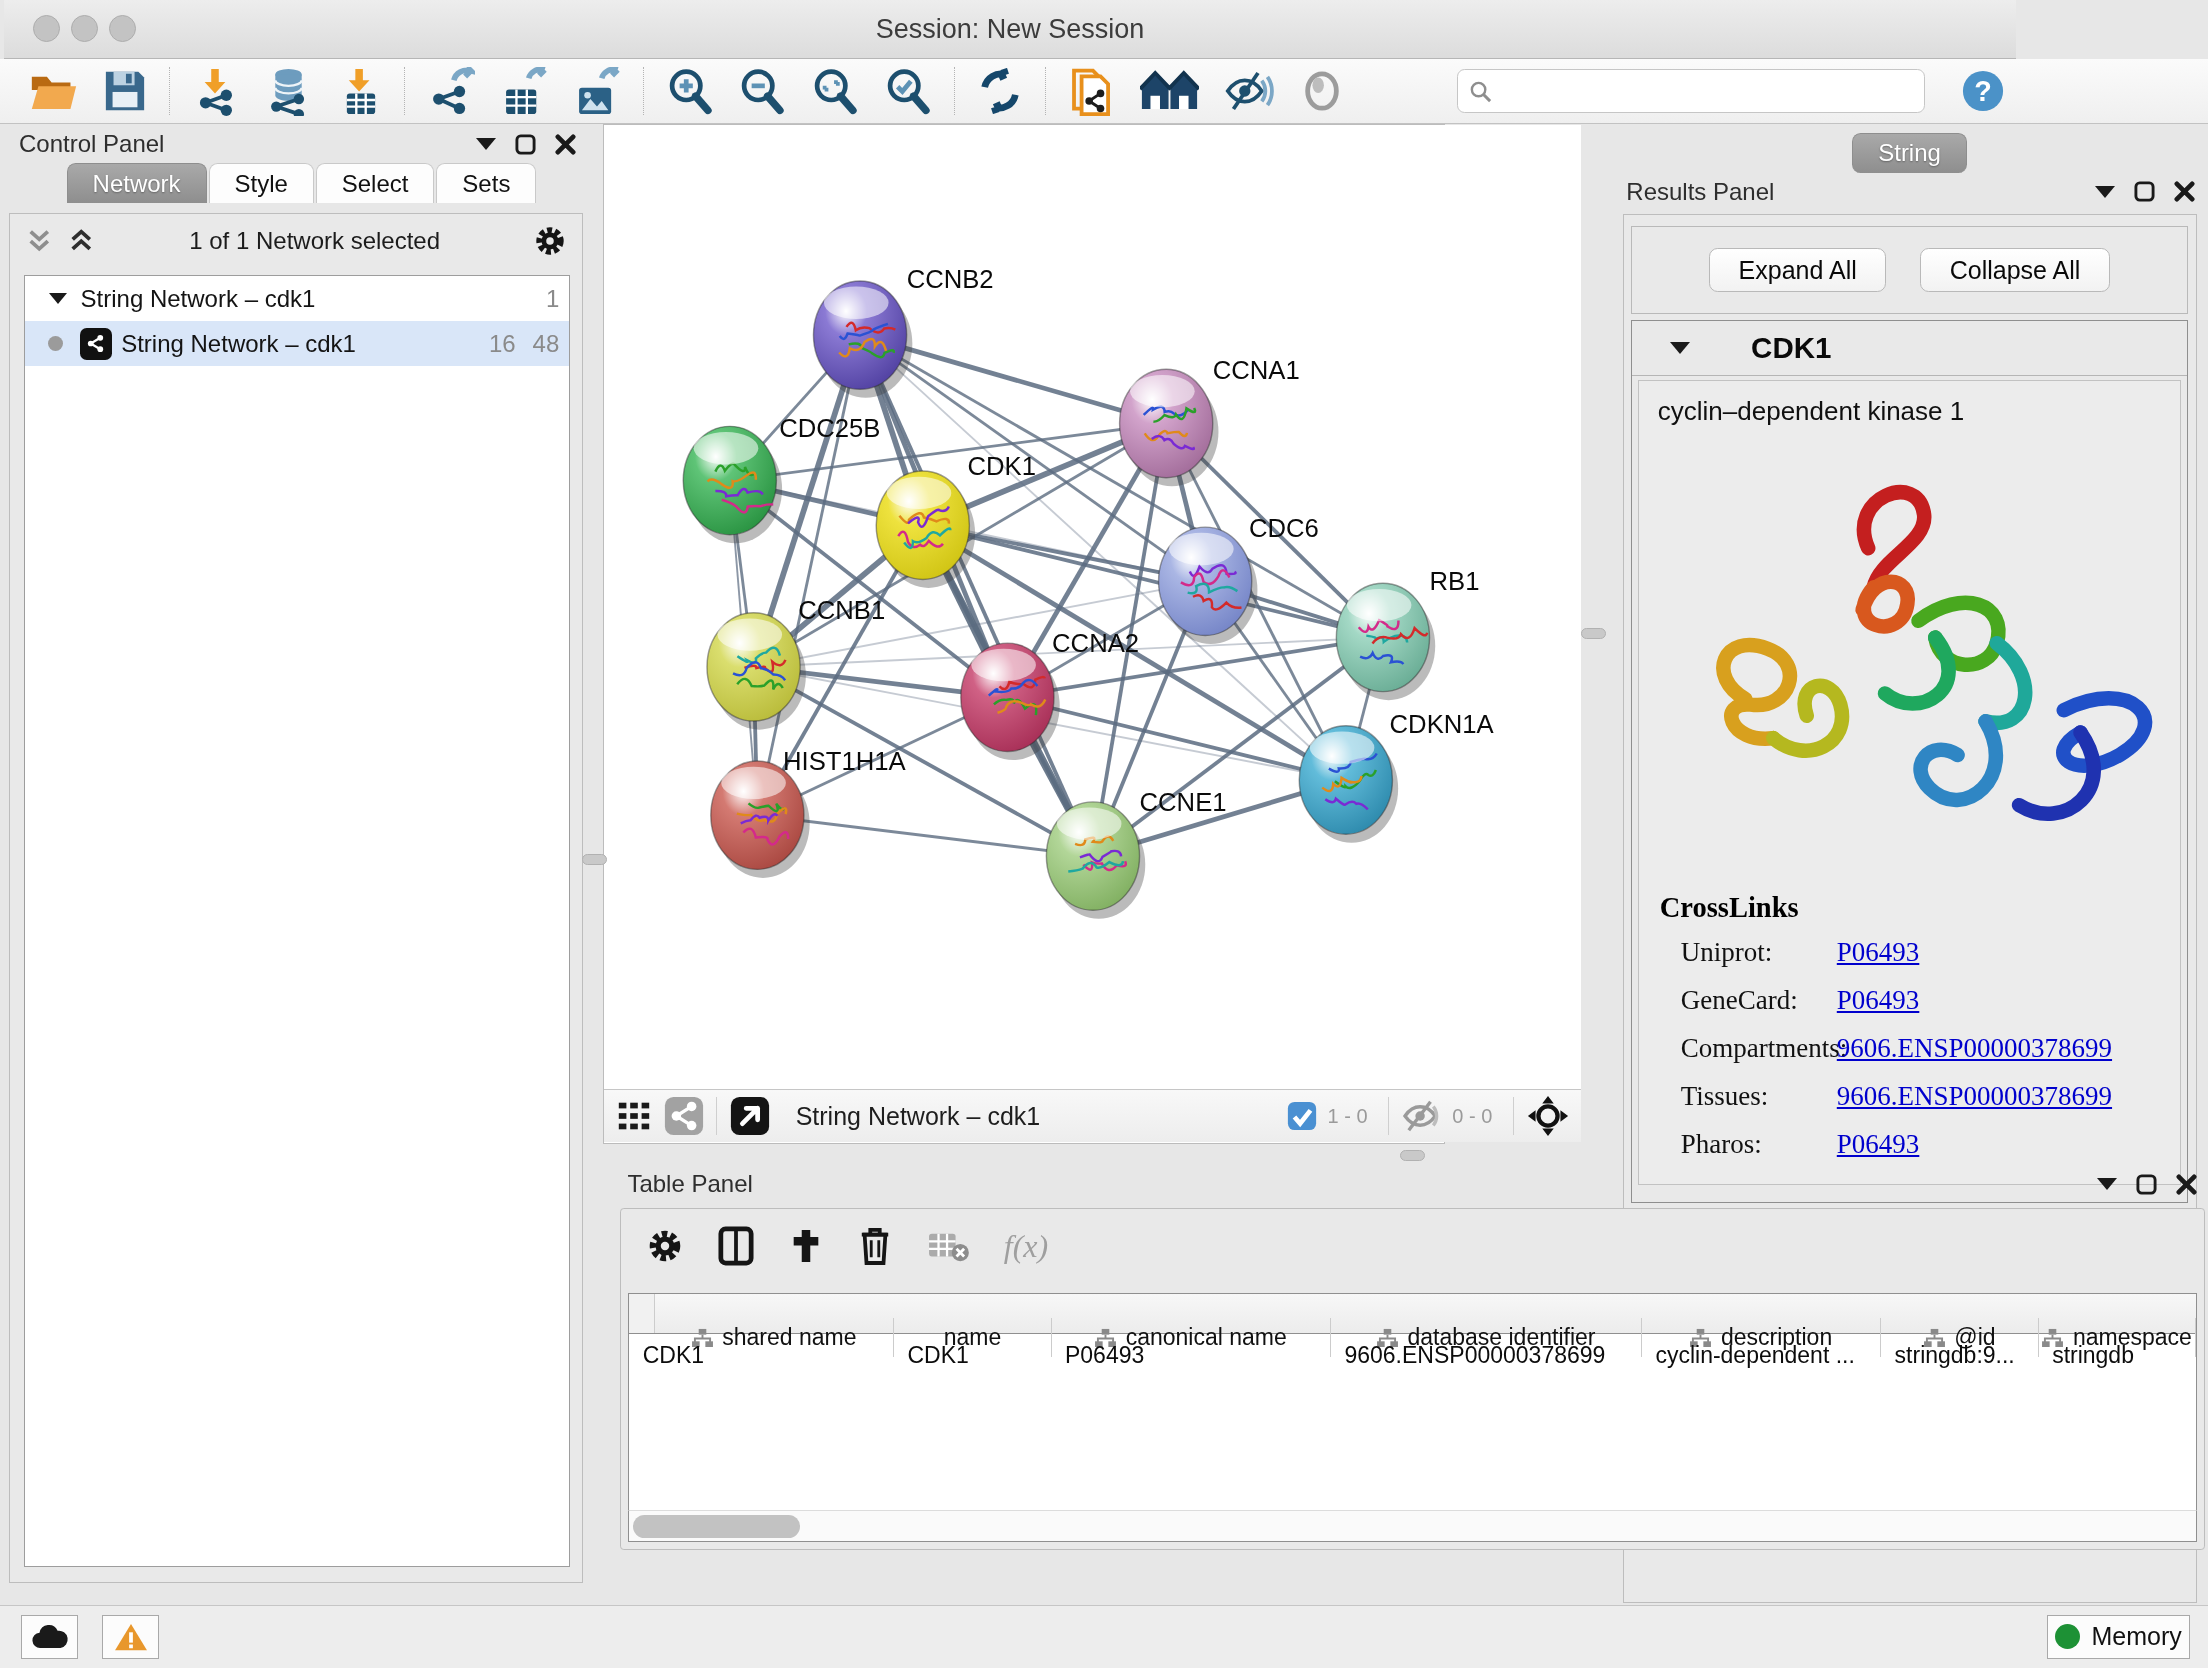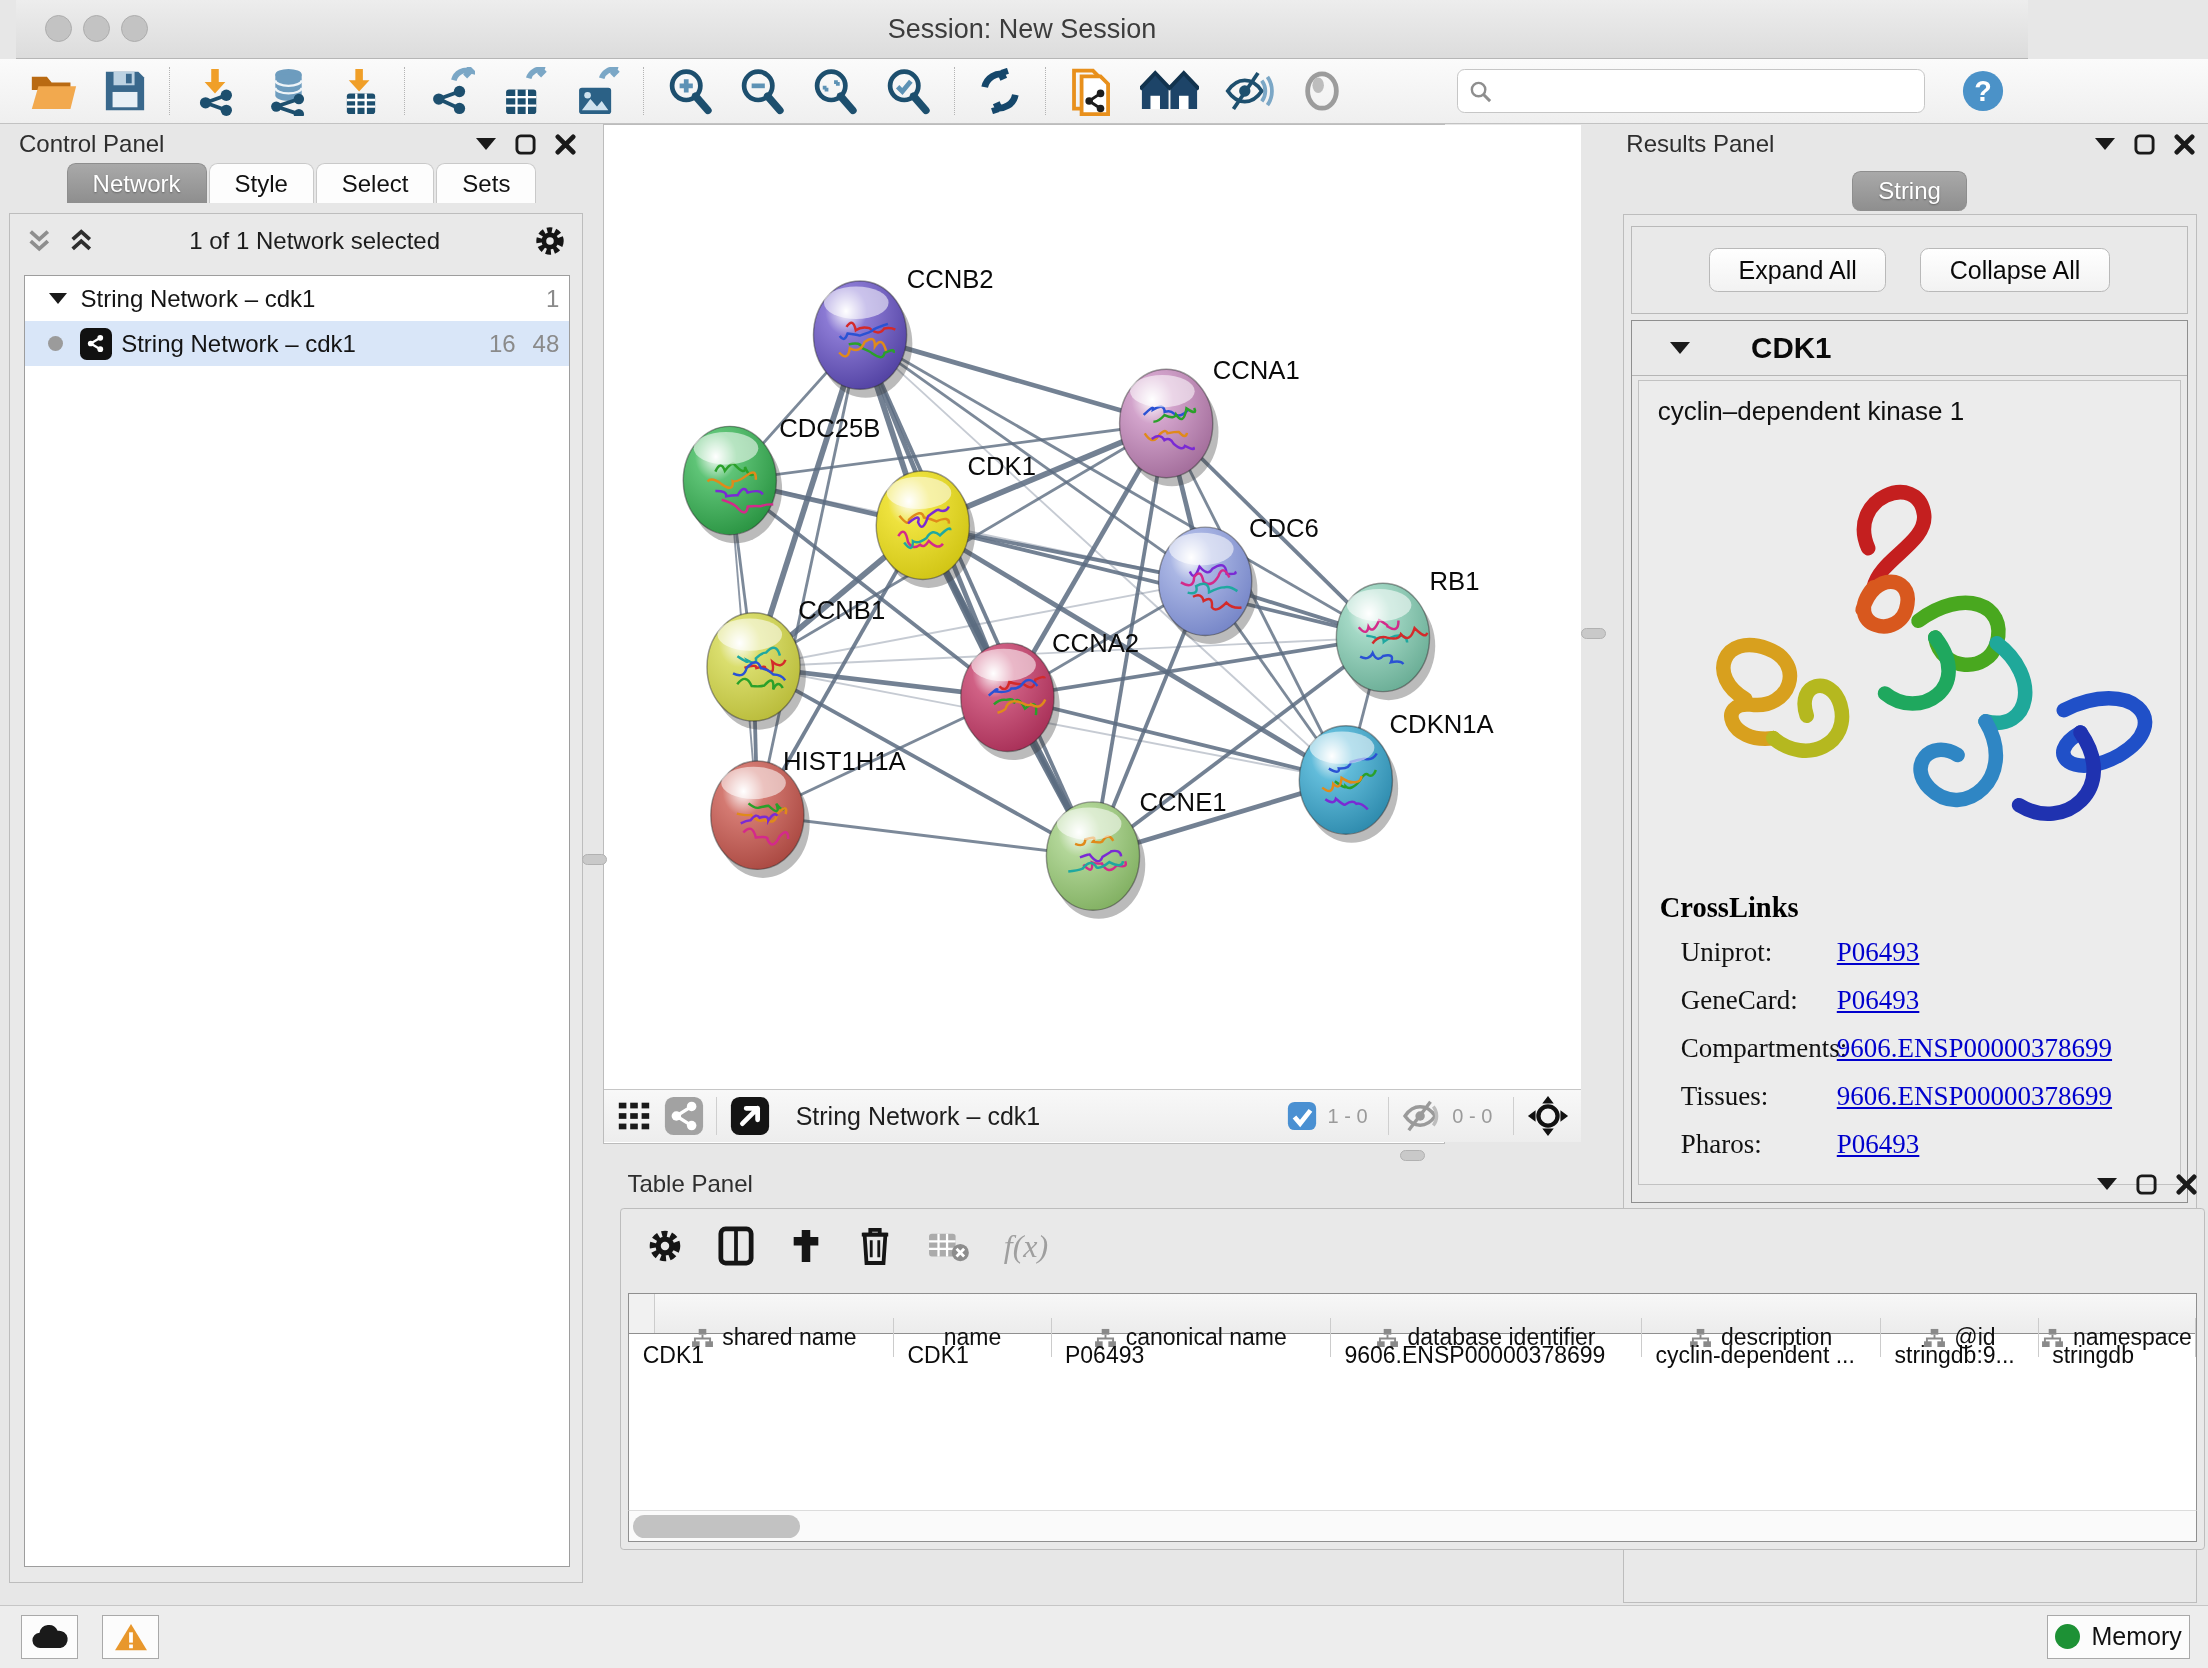--- a/index.html
+++ b/index.html
@@ -5,21 +5,21 @@
   * { margin:0; padding:0; box-sizing:border-box; }
   html,body { width:2208px; height:1668px; }
   body {
     font-family:"Liberation Sans","DejaVu Sans",sans-serif;
     background:#e7e7e7; position:relative; overflow:hidden;
     -webkit-font-smoothing:antialiased;
   }
   .abs { position:absolute; }
 
   
-  #titlebar { left:16px; top:0; width:2012px; height:59px;
+  #titlebar { left:4px; top:0; width:2012px; height:59px;
     background:linear-gradient(#ededed,#dcdcdc); border-bottom:1px solid #b6b6b6;
     display:flex; align-items:center; justify-content:center; }
   .traffic { position:absolute; top:15px; width:27px; height:27px; border-radius:50%;
     background:#c3c3c3; border:1px solid #adadad; }
   #win-title { font-size:27px; color:#3c3c3c; }
 
   
   #toolbar { left:0; top:59px; width:2208px; height:65px;
     background:linear-gradient(#fbfbfb,#efefef); border-bottom:1px solid #c2c2c2;
     display:flex; align-items:center; }
@@ -610,36 +610,36 @@
       <path d="M23 2 l6 8 h-12z M23 44 l6-8 h-12z M2 23 l8-6 v12z M44 23 l-8-6 v12z" fill="#111"></path>
     </svg>
   </div>
 </div>
 
 <div class="splitter-dot abs" style="left:582px; top:854px;"></div>
 <div class="splitter-dot abs" style="left:1581px; top:628px;"></div>
 <div class="splitter-dot abs" style="left:1400px; top:1150px;"></div>
 
 <div id="results-panel" class="abs">
+  <div id="rp-tab-row">
+    <div class="tab active" style="border-radius:8.6px">
+        <span>String</span>
+      </div>
+  </div>
   <div id="rp-header">
     <span class="panel-title">Results Panel</span>
     <span class="chrome">
       <span class="tri-down"></span>
       <svg width="21" height="21" viewBox="0 0 22 22">
           <rect x="2" y="2" width="18" height="18" rx="4" fill="none" stroke="#1a1a1a" stroke-width="3"></rect>
         </svg>
       <svg width="21" height="21" viewBox="0 0 22 22">
           <path d="M3 3 L19 19 M19 3 L3 19" stroke="#1a1a1a" stroke-width="5" stroke-linecap="round"></path>
         </svg>
     </span>
-  </div>
-  <div id="rp-tab-row">
-    <div class="tab active" style="border-radius:8.6px">
-        <span>String</span>
-      </div>
   </div>
   <div id="rp-box">
     <div id="rp-buttons">
       <div class="rp-btn">
           <span>Expand All</span>
         </div>
       <div class="rp-btn">
           <span>Collapse All</span>
         </div>
     </div>

